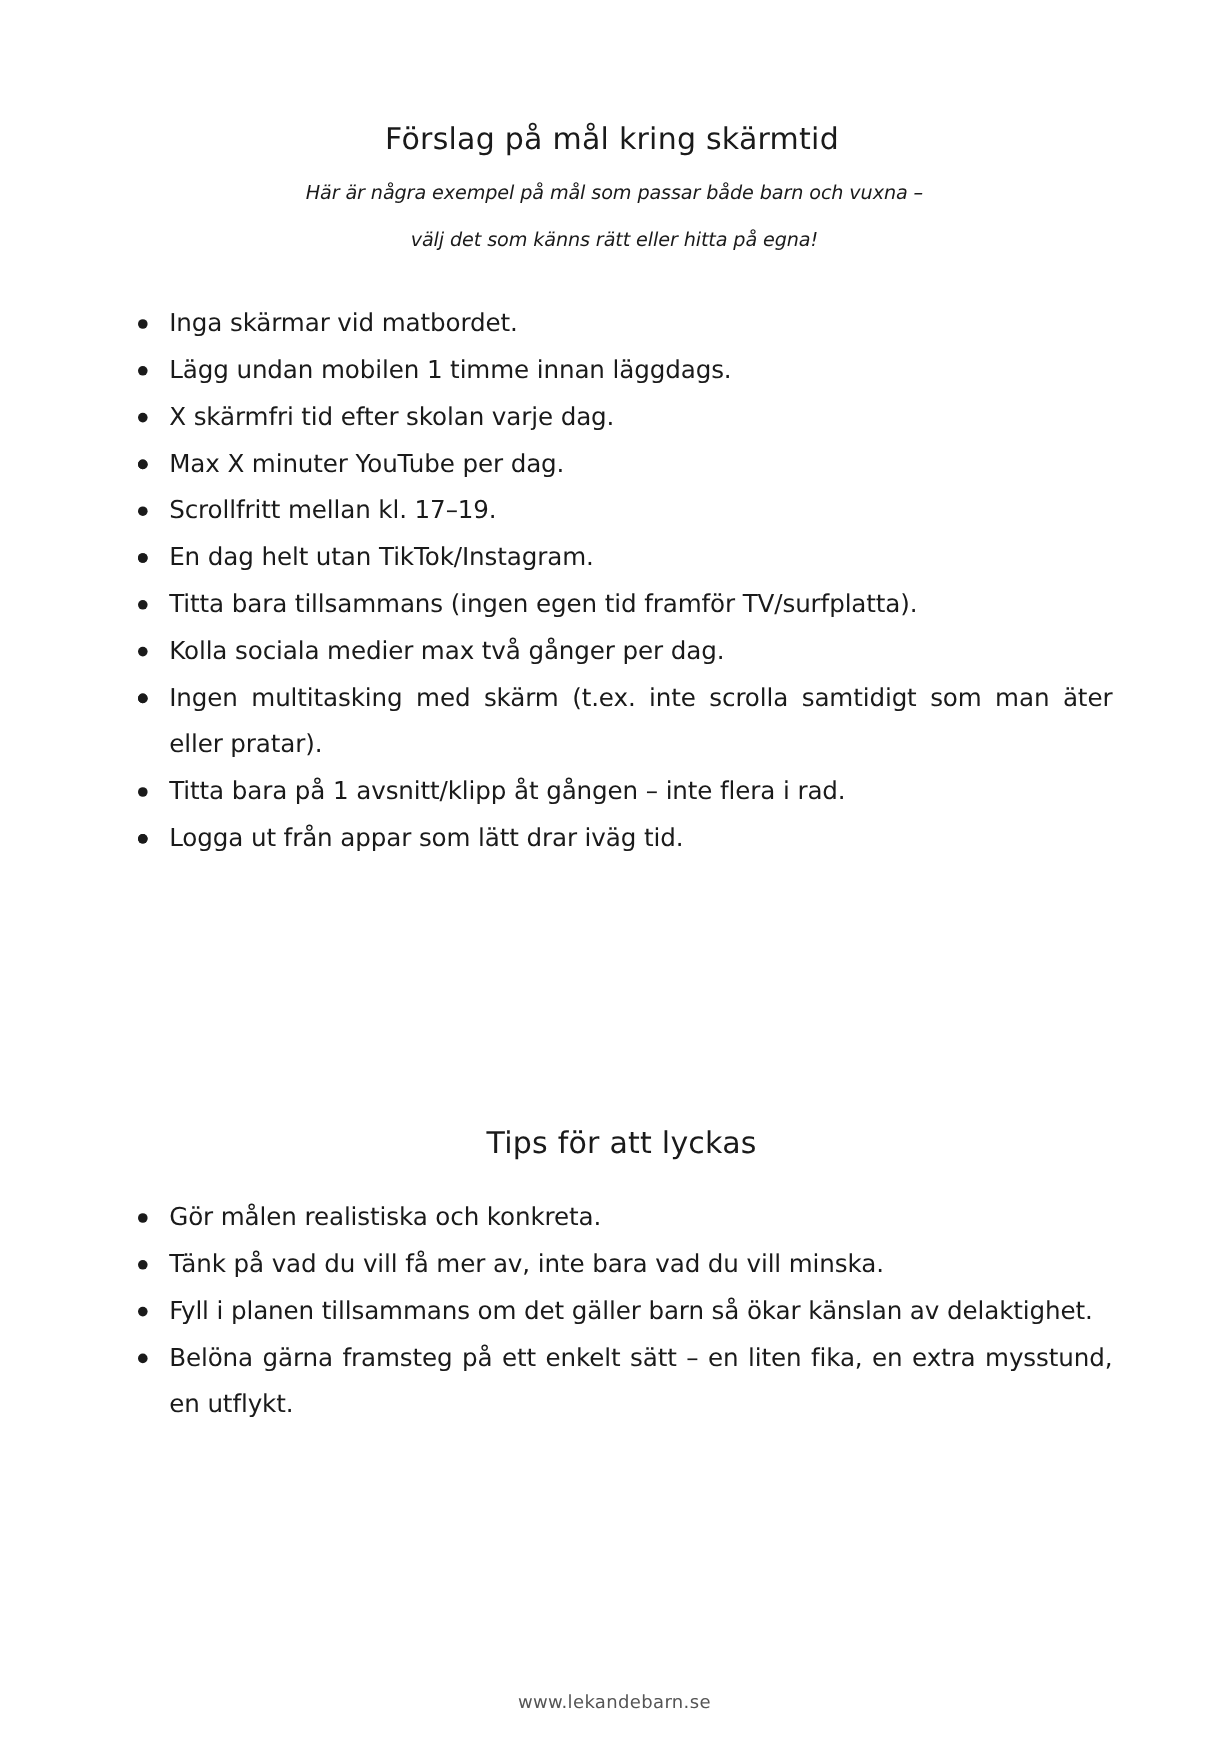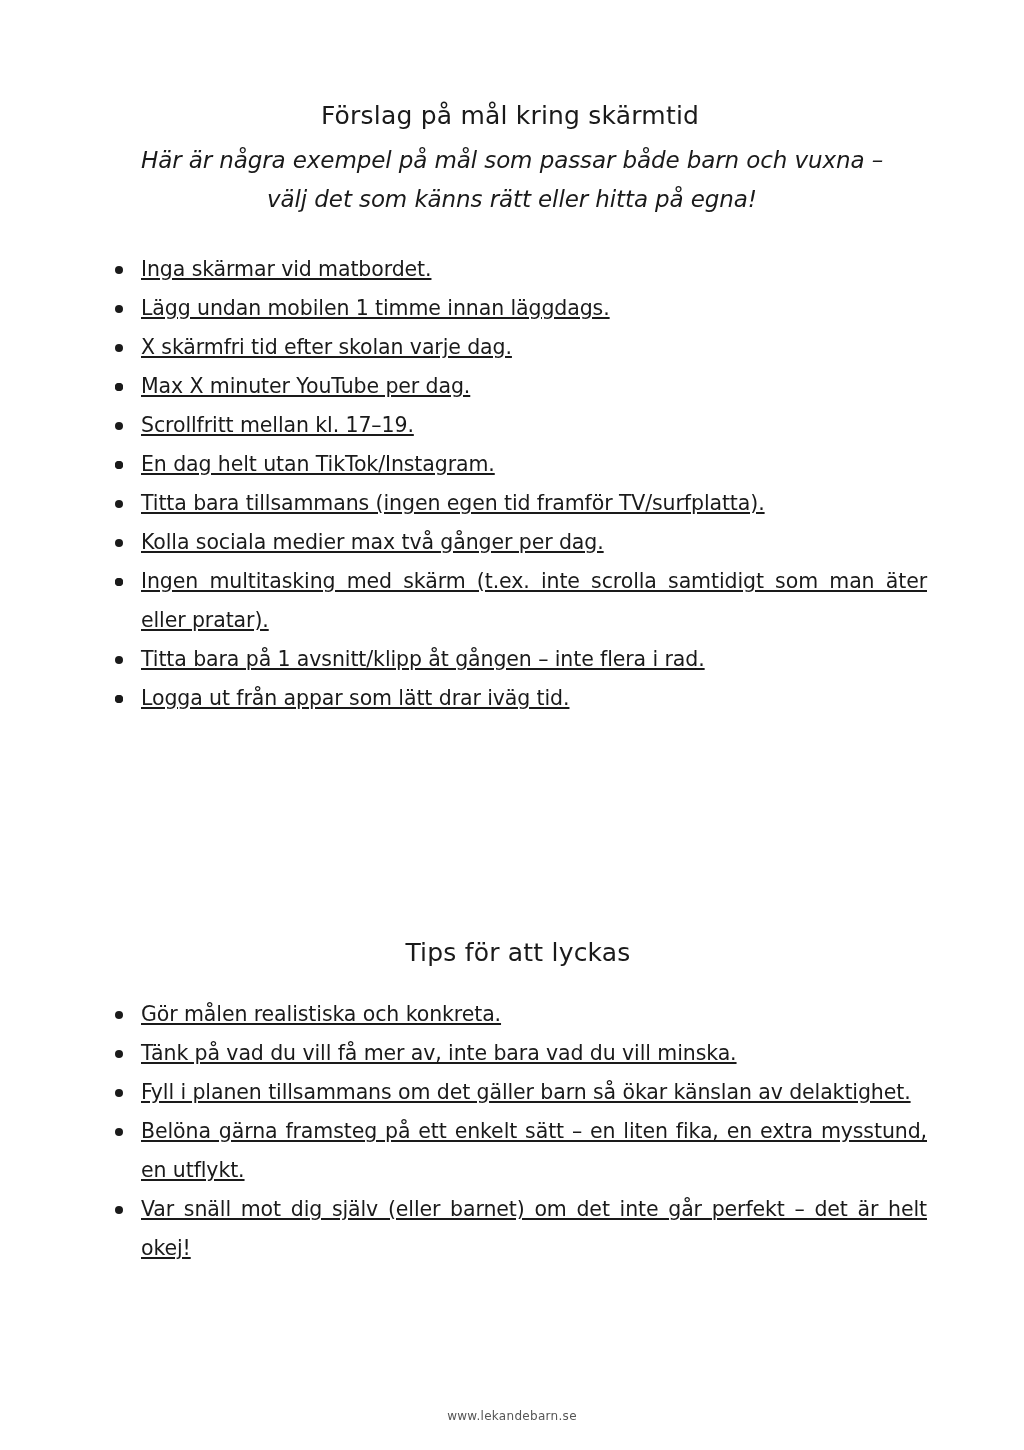--- a/index.html
+++ b/index.html
@@ -30,33 +30,32 @@
       letter-spacing: 0.2px;
       margin: 0;
     }
     .title-main { top: 101px; left: -2px; }
     .subtitle {
       position: absolute;
       left: 0; width: 1024px;
       top: 141px;
       text-align: center;
       font-style: italic;
-      font-size: 23px;
+      font-size: 16px;
       line-height: 39px;
       margin: 0;
       letter-spacing: -0.1px;
     }
     ul.list {
       position: absolute;
       left: 112px;
       width: 815px;
       margin: 0;
       padding: 0;
       list-style: none;
-      text-decoration: underline;
     }
     ul.list li {
       position: relative;
       padding-left: 29px;
       font-size: 20.5px;
       line-height: 39px;
       letter-spacing: -0.1px;
       text-align: justify;
     }
     ul.list li .bullet {
@@ -69,21 +68,21 @@
       background: #1a1a1a;
     }
     .goals { top: 250px; }
     .tips { top: 995px; }
     .title-tips { top: 938px; left: 6px; }
     .footer {
       position: absolute;
       left: 0; width: 1024px;
       top: 1409px;
       text-align: center;
-      font-size: 12px;
+      font-size: 15px;
       color: #555555;
       letter-spacing: 0.3px;
     }
   </style>
 </head>
 <body>
 
 <div class="page">
 
   <h1 class="title title-main">Förslag på mål kring skärmtid</h1>
@@ -111,18 +110,17 @@
     <li><span class="bullet"></span><span>Logga ut från appar som lätt drar iväg tid.</span></li>
   </ul>
 
   <h2 class="title title-tips">Tips för att lyckas</h2>
 
   <ul class="list tips">
     <li><span class="bullet"></span><span>Gör målen realistiska och konkreta.</span></li>
     <li><span class="bullet"></span><span>Tänk på vad du vill få mer av, inte bara vad du vill minska.</span></li>
     <li><span class="bullet"></span><span>Fyll i planen tillsammans om det gäller barn så ökar känslan av delaktighet.</span></li>
     <li><span class="bullet"></span><span>Belöna gärna framsteg på ett enkelt sätt – en liten fika, en extra mysstund, en utflykt.</span></li>
-    <li><span class="bullet"></span><span>Var snäll mot dig själv (eller barnet) om det inte går perfekt – det är helt okej!</span></li>
   </ul>
 
   <div class="footer">www.lekandebarn.se</div>
 
 </div>
 
 </body></html>

